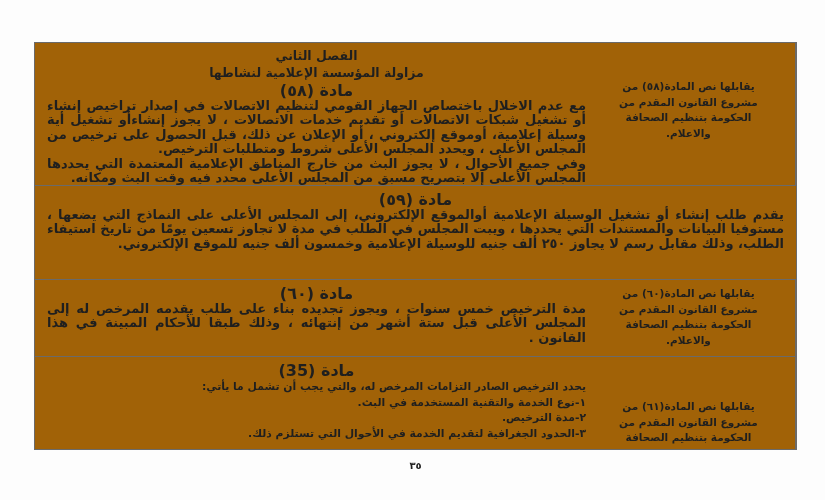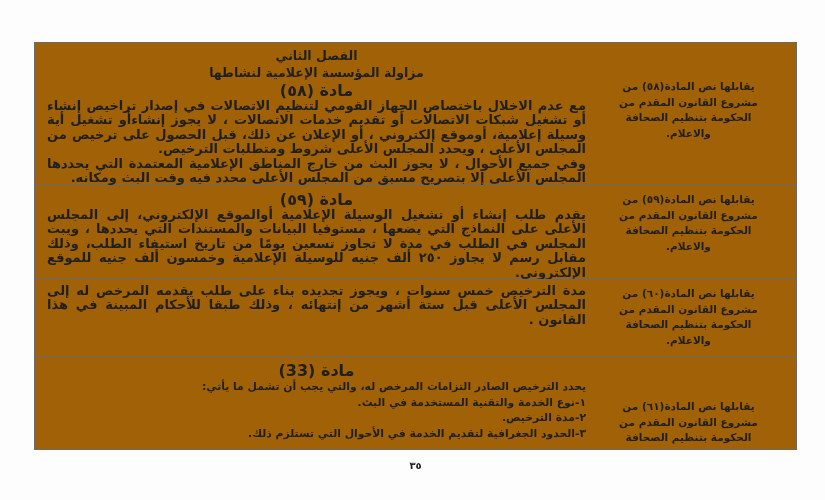--- a/index.html
+++ b/index.html
@@ -103,37 +103,35 @@
     <div class="note-cell offset-large">
       <p>يقابلها نص المادة(٥٨) من مشروع القانون المقدم من الحكومة بتنظيم الصحافة والاعلام.</p>
     </div>
   </div>
 
   <div class="row row-2">
     <div class="main-cell">
       <div class="article-heading">مادة (٥٩)</div>
       <p class="body-par">يقدم طلب إنشاء أو تشغيل الوسيلة الإعلامية أوالموقع الإلكتروني، إلى المجلس الأعلى على النماذج التي يضعها ، مستوفيا البيانات والمستندات التي يحددها ، ويبت المجلس في الطلب في مدة لا تجاوز تسعين يومًا من تاريخ استيفاء الطلب، وذلك مقابل رسم لا يجاوز ٢٥٠ ألف جنيه للوسيلة الإعلامية وخمسون ألف جنيه للموقع الإلكتروني.</p>
     </div>
-    <div class="note-cell">
-      <p>يقابلها نص المادة(٥٩) من مشروع القانون المقدم من الحكومة بتنظيم الصحافة والاعلام.</p>
-    </div>
   </div>
 
   <div class="row row-3">
     <div class="main-cell">
+      <div class="article-heading">مادة (٦٠)</div>
       <p class="body-par">مدة الترخيص خمس سنوات ، ويجوز تجديده بناء على طلب يقدمه المرخص له إلى المجلس الأعلى قبل ستة أشهر من إنتهائه ، وذلك طبقا للأحكام المبينة في هذا القانون .</p>
     </div>
     <div class="note-cell">
       <p>يقابلها نص المادة(٦٠) من مشروع القانون المقدم من الحكومة بتنظيم الصحافة والاعلام.</p>
     </div>
   </div>
 
   <div class="row row-4">
     <div class="main-cell">
-      <div class="article-heading">مادة (33)</div>
+      <div class="article-heading">مادة (35)</div>
       <p class="list-line">يحدد الترخيص الصادر التزامات المرخص له، والتي يجب أن تشمل ما يأتي:</p>
       <p class="list-line">١-نوع الخدمة والتقنية المستخدمة في البث.</p>
       <p class="list-line">٢-مدة الترخيص.</p>
       <p class="list-line">٣-الحدود الجغرافية لتقديم الخدمة في الأحوال التي تستلزم ذلك.</p>
     </div>
     <div class="note-cell offset-bottom">
       <p>يقابلها نص المادة(٦١) من مشروع القانون المقدم من الحكومة بتنظيم الصحافة والاعلام.</p>
     </div>
   </div>
 

